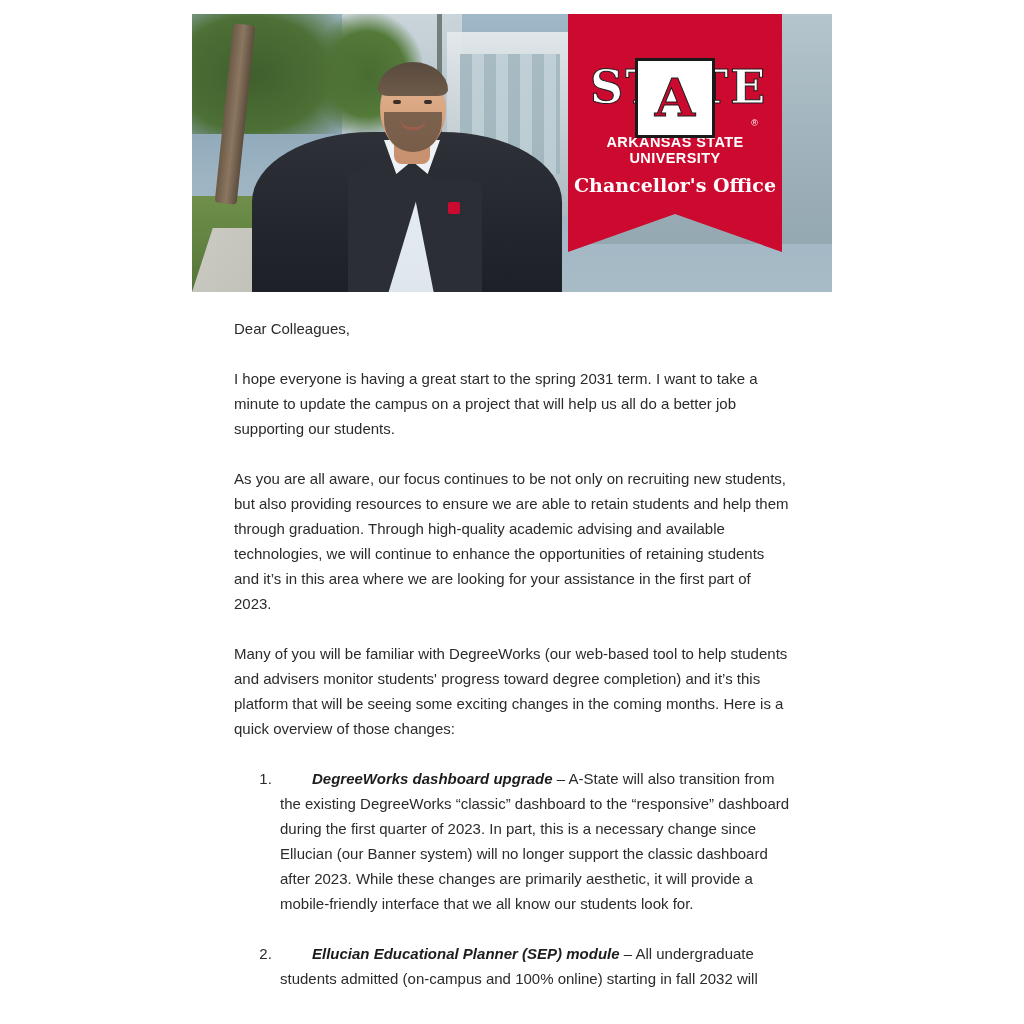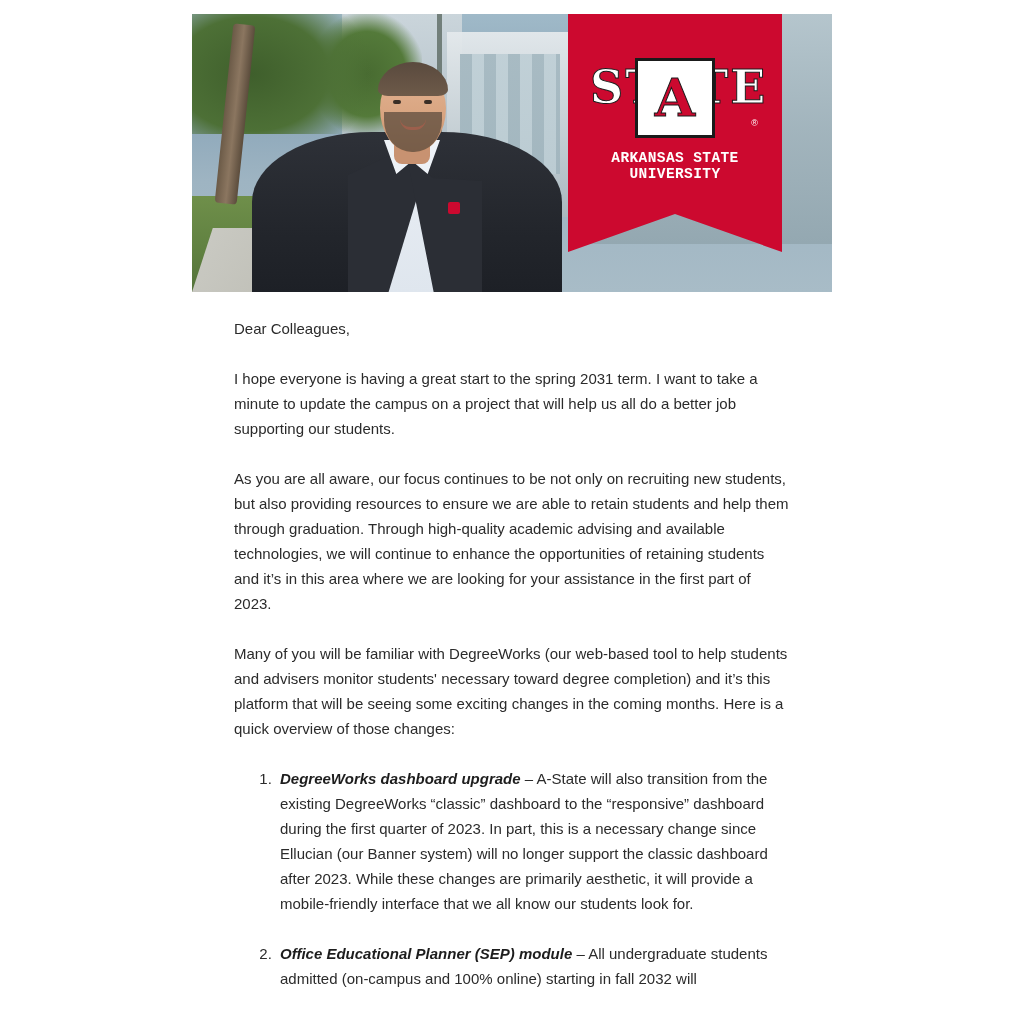--- a/index.html
+++ b/index.html
@@ -204,22 +204,22 @@
     font-weight: bold;
     font-size: 52px;
     line-height: 52px;
     color: #cc092f;
     -webkit-text-stroke: 1px #1a1a1a;
   }
   .ribbon .reg {
     position: absolute; right: 2px; bottom: 6px; font-size: 9px;
   }
   .ribbon .univ {
-    margin-top: 16px;
-    font-family: Liberation Mono, monospace;
+    margin-top: 0;
+    font-family: Liberation Sans, sans-serif;
     font-weight: bold;
     font-size: 14.5px;
     letter-spacing: .4px;
   }
   .ribbon .office {
     margin-top: 8px;
     font-family: "DejaVu Serif", serif;
     font-size: 19px;
     font-weight: bold;
   }
@@ -239,20 +239,21 @@
     padding-left: 42px;
   }
   .letter ol li {
     margin-bottom: 25px;
     padding-left: 4px;
   }
   .lead {
     font-weight: bold;
     font-style: italic;
     color: #1d1d1d;
+    margin-left: 32px;
   }
 </style>
 </head>
 <body>
 
 <div class="page">
   <div class="email-body">
 
     <div class="banner">
       <div class="photo"></div>
@@ -286,33 +287,34 @@
 
       <div class="ribbon">
         <div class="logo-block">
           <div class="state-word">STATE</div>
           <div class="big-a">
             <span>A</span>
           </div>
           <div class="reg">®</div>
         </div>
         <div class="univ">ARKANSAS STATE UNIVERSITY</div>
+        <div class="office">Chancellor's Office</div>
       </div>
     </div>
 
     <div class="letter">
       <p>Dear Colleagues,</p>
       <p>I hope everyone is having a great start to the spring 2031 term.  I want to take a minute to update the campus on a project that will help us all do a better job supporting our students.</p>
       <p>As you are all aware, our focus continues to be not only on recruiting new students, but also providing resources to ensure we are able to retain students and help them through graduation. Through high-quality academic advising and available technologies, we will continue to enhance the opportunities of retaining students and it’s in this area where we are looking for your assistance in the first part of 2023.</p>
-      <p>Many of you will be familiar with DegreeWorks (our web-based tool to help students and advisers monitor students' necessary toward degree completion) and it’s this platform that will be seeing some exciting changes in the coming months. Here is a quick overview of those changes:</p>
+      <p>Many of you will be familiar with DegreeWorks (our web-based tool to help students and advisers monitor students' progress toward degree completion) and it’s this platform that will be seeing some exciting changes in the coming months. Here is a quick overview of those changes:</p>
 
       <ol>
         <li>
           <span class="lead">DegreeWorks dashboard upgrade</span><span> – A-State will also transition from the existing DegreeWorks “classic” dashboard to the “responsive” dashboard during the first quarter of 2023.  In part, this is a necessary change since Ellucian (our Banner system) will no longer support the classic dashboard after 2023. While these changes are primarily aesthetic, it will provide a mobile-friendly interface that we all know our students look for.</span>
         </li>
         <li>
-          <span class="lead">Office Educational Planner (SEP) module</span><span> – All undergraduate students admitted (on-campus and 100% online) starting in fall 2032 will</span>
+          <span class="lead">Ellucian Educational Planner (SEP) module</span><span> – All undergraduate students admitted (on-campus and 100% online) starting in fall 2032 will</span>
         </li>
       </ol>
     </div>
 
   </div>
 </div>
 
 </body></html>

